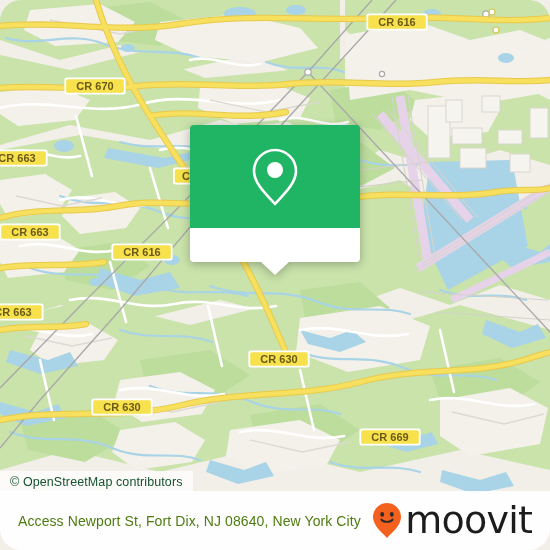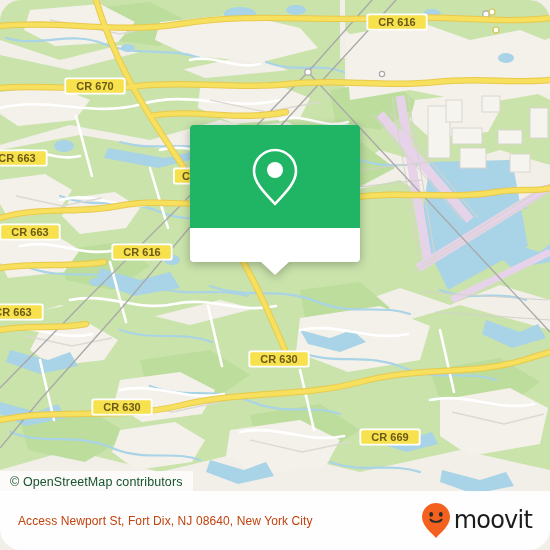--- a/index.html
+++ b/index.html
@@ -25,26 +25,26 @@
   }
 
   
   .footer{
     position:absolute;left:0;top:491px;width:550px;height:59px;
     background:rgba(255,255,255,0.93);
     display:flex;align-items:center;justify-content:space-between;
     box-sizing:border-box;padding:0 18px 0 18px;
   }
   .footer-address{
-    font-size:12px;line-height:20px;color:#c2410c;
+    font-size:14px;line-height:20px;color:#4d7c0f;
     max-width:380px;letter-spacing:0.1px;
   }
   .footer-logo{display:flex;align-items:center;gap:1px;flex-shrink:0;}
   .logo-word{
-    font-size:24px;line-height:31px;color:#1c1c1c;
+    font-size:38px;line-height:31px;color:#1c1c1c;
     letter-spacing:-0.8px;font-weight:400;
     font-family:"DejaVu Sans", sans-serif;
     text-align:right;
   }
 
   
   .popup{
     position:absolute;left:190px;top:125px;width:170px;
     filter:drop-shadow(0 2px 5px rgba(0,0,0,0.28));
   }

